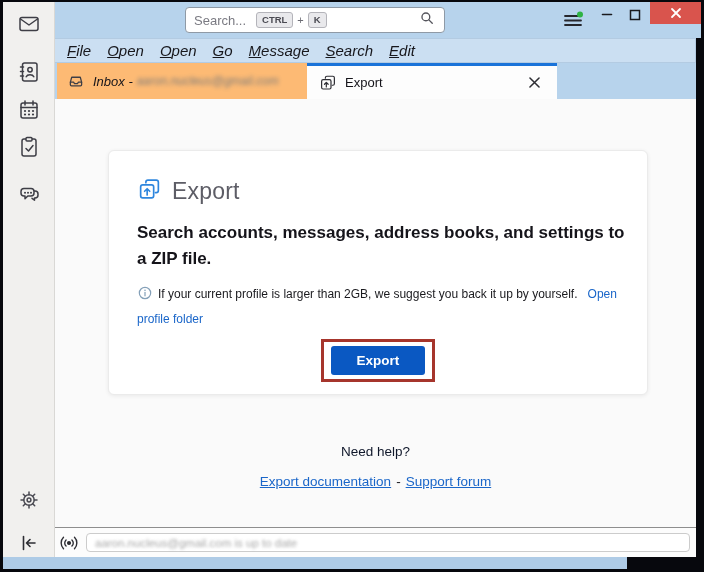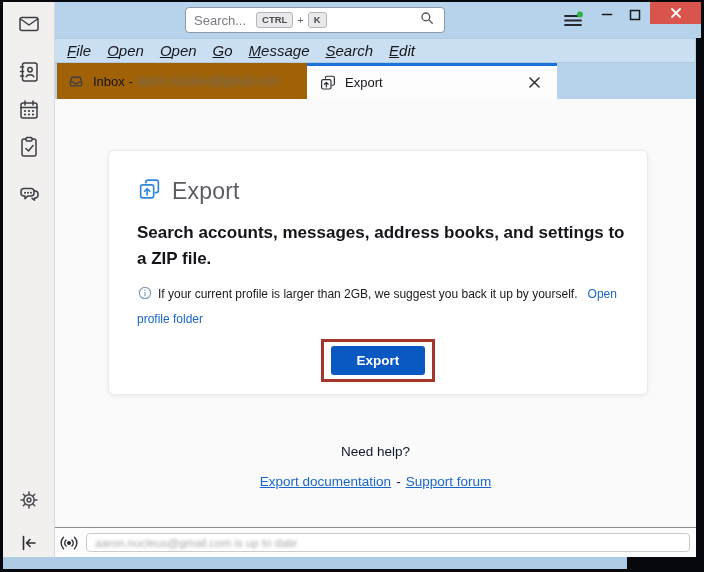--- a/index.html
+++ b/index.html
@@ -27,21 +27,21 @@
   .win-close { position:absolute; right:0; top:0; width:51px; height:22px; background:#d9544d; color:#fff; display:flex; align-items:center; justify-content:center; font-size:13px; font-weight:bold; cursor:pointer; }
 
   
   .menubar { position:absolute; left:52px; top:36px; width:641px; height:25px; background:#cbdff2; border:1px solid #b3cbe2; border-left:none; display:flex; align-items:center; padding-left:4px; }
   .menu-item { display:inline-block; font-size:15px; color:#17171c; padding:3px 8px; cursor:pointer;font-style:italic; }
   .menu-item::first-letter { text-decoration:underline; }
 
   
   .tabbar { position:absolute; left:52px; top:61px; width:641px; height:36px; background:#b7d3ec; }
   .tab { position:absolute; top:0; height:36px; display:flex; align-items:center; cursor:pointer; font-size:13px; color:#15141a; }
-  .tab-inbox { left:2px; width:250px; background:#a16207; padding-left:10px; }
+  .tab-inbox { left:2px; width:250px; background:#fdba74; padding-left:10px;font-style:italic; }
   .tab-export { left:252px; width:250px; background:#fdfdfd; border-top:3px solid #1a73d9; padding-left:12px; }
   .tab-ic { margin-right:8px; display:flex; }
   .blurred { filter:blur(2px); opacity:.8; }
   .blur-light { filter:blur(1.7px); opacity:.75; }
   .tab-close { margin-left:auto; margin-right:12px; padding:2px 4px; cursor:pointer; display:flex; }
 
   
   .content { position:absolute; left:52px; top:97px; width:641px; height:428px; background:#fafafa; }
   .card { position:absolute; left:53px; top:51px; width:540px; height:245px; background:#ffffff; border:1px solid #ebebeb; border-radius:6px; box-shadow:0 1px 4px rgba(0,0,0,.07); padding:26px 28px 0 28px; }
   .card-head { display:flex; align-items:center; gap:10px; }

